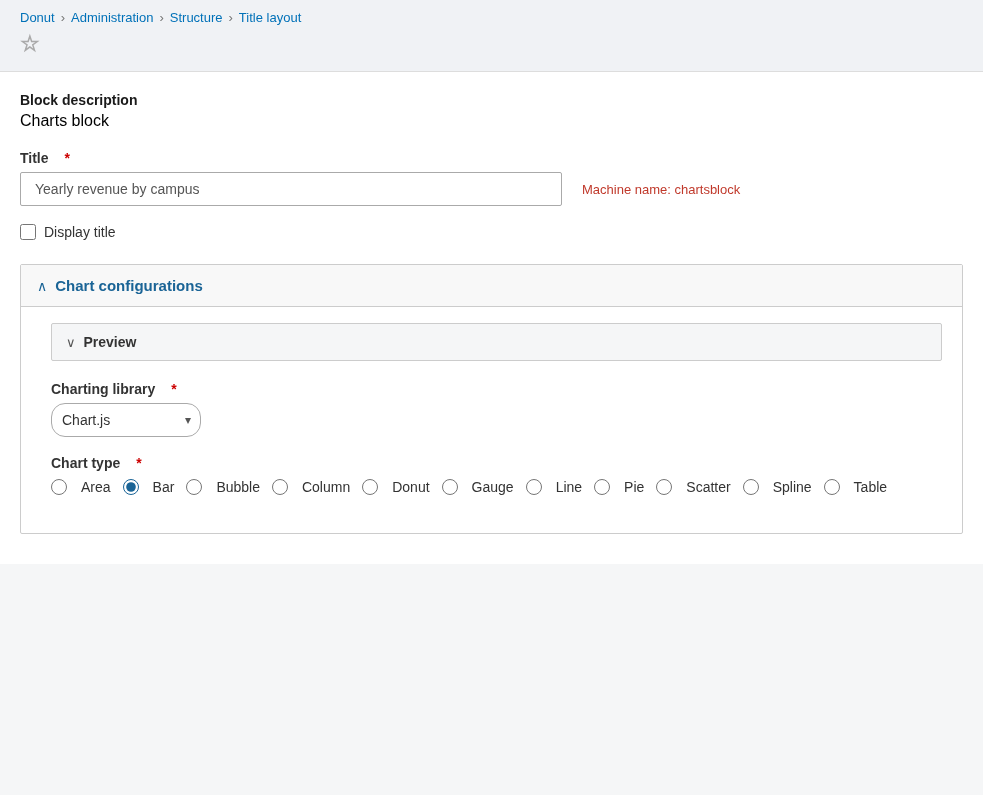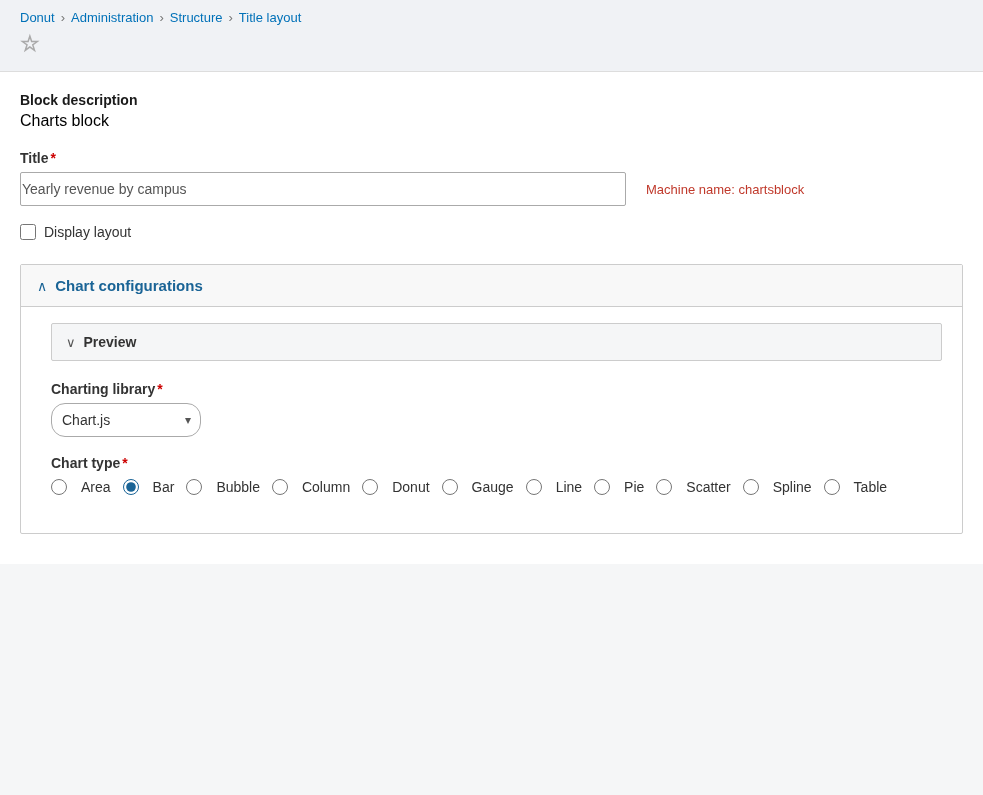--- a/index.html
+++ b/index.html
@@ -70,35 +70,35 @@
 
     .field-group {
       margin-bottom: 18px;
     }
     .field-label {
       font-weight: 700;
       font-size: 14px;
       margin-bottom: 6px;
       display: flex;
       align-items: center;
-      gap: 2px;
+      gap: 16px;
     }
     .required-star {
       color: #c00;
       font-size: 14px;
     }
 
     .title-row {
       display: flex;
       align-items: center;
       gap: 20px;
     }
     .title-input {
-      width: 606px;
-      padding: 8px 1px;
+      width: 542px;
+      padding: 8px 14px;
       font-size: 14px;
       border: 1px solid #aaa;
       border-radius: 2px;
       color: #555;
     }
     .machine-name-text {
       color: #c0392b;
       font-size: 13px;
       white-space: nowrap;
     }
@@ -260,21 +260,21 @@
       <span class="required-star">*</span>
     </div>
     <div class="title-row">
       <input type="text" class="title-input" value="Yearly revenue by campus" style="">
       <span class="machine-name-text">Machine name: chartsblock</span>
     </div>
   </div>
 
   <div class="checkbox-row">
     <input type="checkbox" id="display-title-cb" style="">
-    <label class="checkbox-label" for="display-title-cb">Display layout</label>
+    <label class="checkbox-label" for="display-title-cb">Display title</label>
   </div>
 
   <div class="chart-config-section">
     <div class="section-header">
       <span class="section-header-icon">∧</span>
       <span class="section-header-title">Chart configurations</span>
     </div>
     <div class="section-body">
 
       <div class="preview-subsection">

